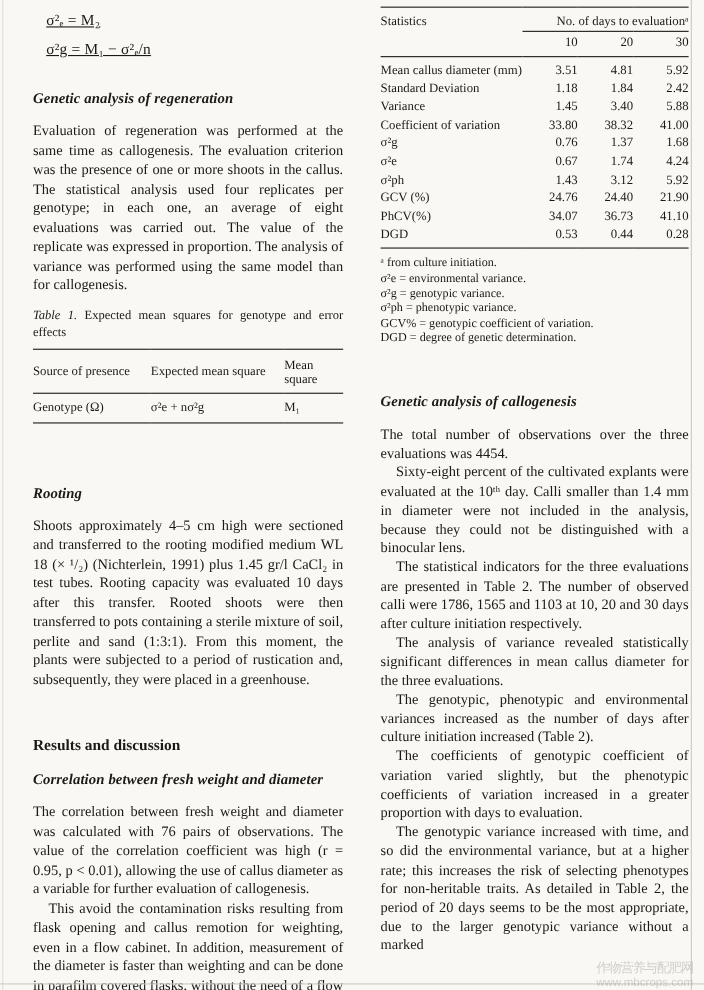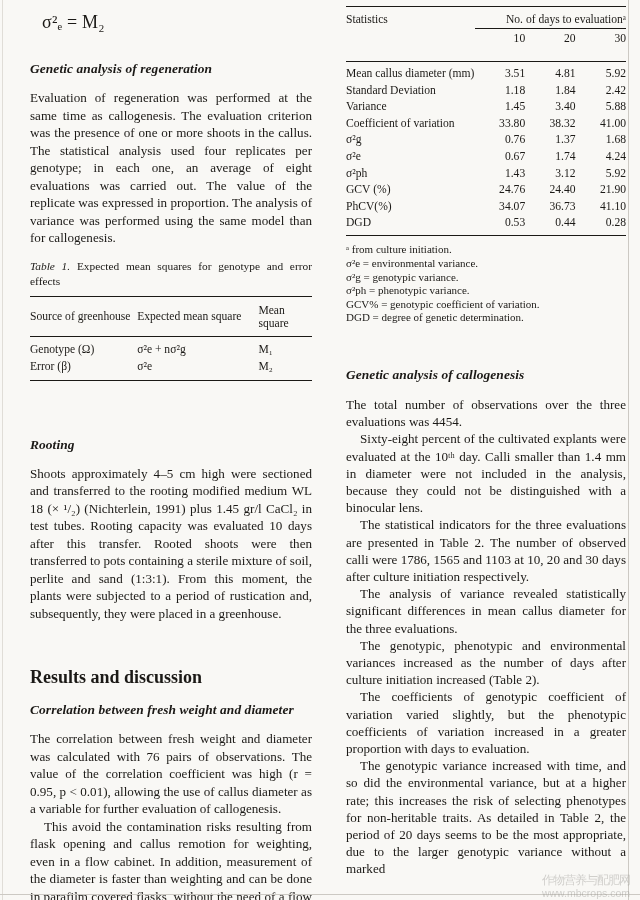--- a/index.html
+++ b/index.html
@@ -2,46 +2,46 @@
 <html><head>
 <meta charset="utf-8">
 <style>
   html,body{margin:0;padding:0;}
   body{width:640px;height:900px;background:#e9e7e3;font-family:"Liberation Serif","DejaVu Serif","DejaVu Sans",serif;}
   .page{position:relative;width:640px;height:900px;background:#f9f8f5;overflow:hidden;color:#1b1916;}
   .col{position:absolute;top:0;}
   .col-left{left:30px;width:282px;}
   .col-right{left:346px;width:280px;}
 
-  .formulas{margin-top:12px;padding-left:12px;font-size:18px;}
+  .formulas{margin-top:12px;padding-left:12px;font-size:14px;text-decoration:underline;}
   .formula{margin:0 0 10px 0;letter-spacing:.2px;}
 
   .subhead{margin:0;font-size:13.4px;font-style:italic;font-weight:700;letter-spacing:.1px;}
-  .mainhead{margin:0;font-size:18px;font-weight:700;}
+  .mainhead{margin:0;font-size:14px;font-weight:700;}
 
   .body{margin:0;font-size:13.1px;line-height:17.5px;text-align:justify;}
   .col-right .body{line-height:17.2px;}
   .indent{text-indent:14px;}
 
   .tcap{margin:0;font-size:11.4px;line-height:15px;text-align:justify;}
   .tcap .cap-label{font-style:italic;}
 
   table{width:100%;border-collapse:collapse;font-size:11.6px;color:#1b1916;}
   .t1{border-top:1.5px solid #1b1916;border-bottom:1.5px solid #1b1916;margin-top:7px;}
   .t1 thead th{text-align:left;font-weight:400;padding:7px 0 6px 0;border-bottom:1.5px solid #1b1916;}
   .t1 tbody td{padding:2px 0;}
   .t1 tbody tr:first-child td{padding-top:6px;}
   .t1 tbody tr:last-child td{padding-bottom:7px;}
 
   .t2{border-top:1.5px solid #1b1916;border-bottom:1.5px solid #1b1916;margin-top:6px;}
   .t2 thead{border-bottom:1.5px solid #1b1916;}
   .t2 thead th{font-weight:400;}
   .t2 .stat-h{text-align:left;vertical-align:top;padding:6px 0 0 0;}
   .t2 .grp-h{text-align:right;padding:6px 0 2px 0;border-bottom:1px solid #1b1916;}
-  .t2 .sub-h{text-align:right;padding:3px 0 16px 0;}
+  .t2 .sub-h{text-align:right;padding:3px 0 6px 0;}
   .t2 tbody td{padding:1.8px 0;}
   .t2 tbody tr:first-child td{padding-top:5px;}
   .t2 tbody tr:last-child td{padding-bottom:6px;}
   .t2 .num{text-align:right;}
 
   .fnotes{margin-top:7px;font-size:11px;line-height:13.6px;}
   .fnotes p{margin:0;}
 
   
   .m-regen-head{margin-top:28px;}
@@ -65,50 +65,46 @@
   .watermark .wm2{font-size:10.5px;line-height:13px;font-family:"Liberation Sans","DejaVu Sans",sans-serif;}
 </style>
 </head>
 <body>
 
 <div class="page">
 
   <div class="col col-left">
     <div class="formulas">
       <p class="formula">σ²ₑ = M₂</p>
+      <p class="formula">σ²g = M₁ − σ²ₑ/n</p>
     </div>
 
     <h3 class="subhead m-regen-head">Genetic analysis of regeneration</h3>
     <p class="body m-regen-para">Evaluation of regeneration was performed at the same time as callogenesis. The evaluation criterion was the presence of one or more shoots in the callus. The statistical analysis used four replicates per genotype; in each one, an average of eight evaluations was carried out. The value of the replicate was expressed in proportion. The analysis of variance was performed using the same model than for callogenesis.</p>
 
     <p class="tcap m-t1cap"><span class="cap-label">Table 1.</span> <span>Expected mean squares for genotype and error effects</span></p>
 
     <table class="t1">
       <colgroup>
           <col style="width:38%">
           <col style="width:43%">
           <col style="width:19%">
         </colgroup>
       <thead>
         <tr>
-          <th>Source of greenhouse</th>
+          <th>Source of presence</th>
           <th>Expected mean square</th>
           <th>Mean square</th>
         </tr>
       </thead>
       <tbody>
         <tr>
           <td>Genotype (Ω)</td>
           <td>σ²e + nσ²g</td>
           <td>M₁</td>
-        </tr>
-        <tr>
-          <td>Error (β)</td>
-          <td>σ²e</td>
-          <td>M₂</td>
         </tr>
       </tbody>
     </table>
 
     <h3 class="subhead m-rooting">Rooting</h3>
     <p class="body m-rooting-para">Shoots approximately 4–5 cm high were sectioned and transferred to the rooting modified medium WL 18 (× ¹/₂) (Nichterlein, 1991) plus 1.45 gr/l CaCl₂ in test tubes. Rooting capacity was evaluated 10 days after this transfer. Rooted shoots were then transferred to pots containing a sterile mixture of soil, perlite and sand (1:3:1). From this moment, the plants were subjected to a period of rustication and, subsequently, they were placed in a greenhouse.</p>
 
     <h2 class="mainhead m-results">Results and discussion</h2>
 
     <h3 class="subhead m-corr-head">Correlation between fresh weight and diameter</h3>

